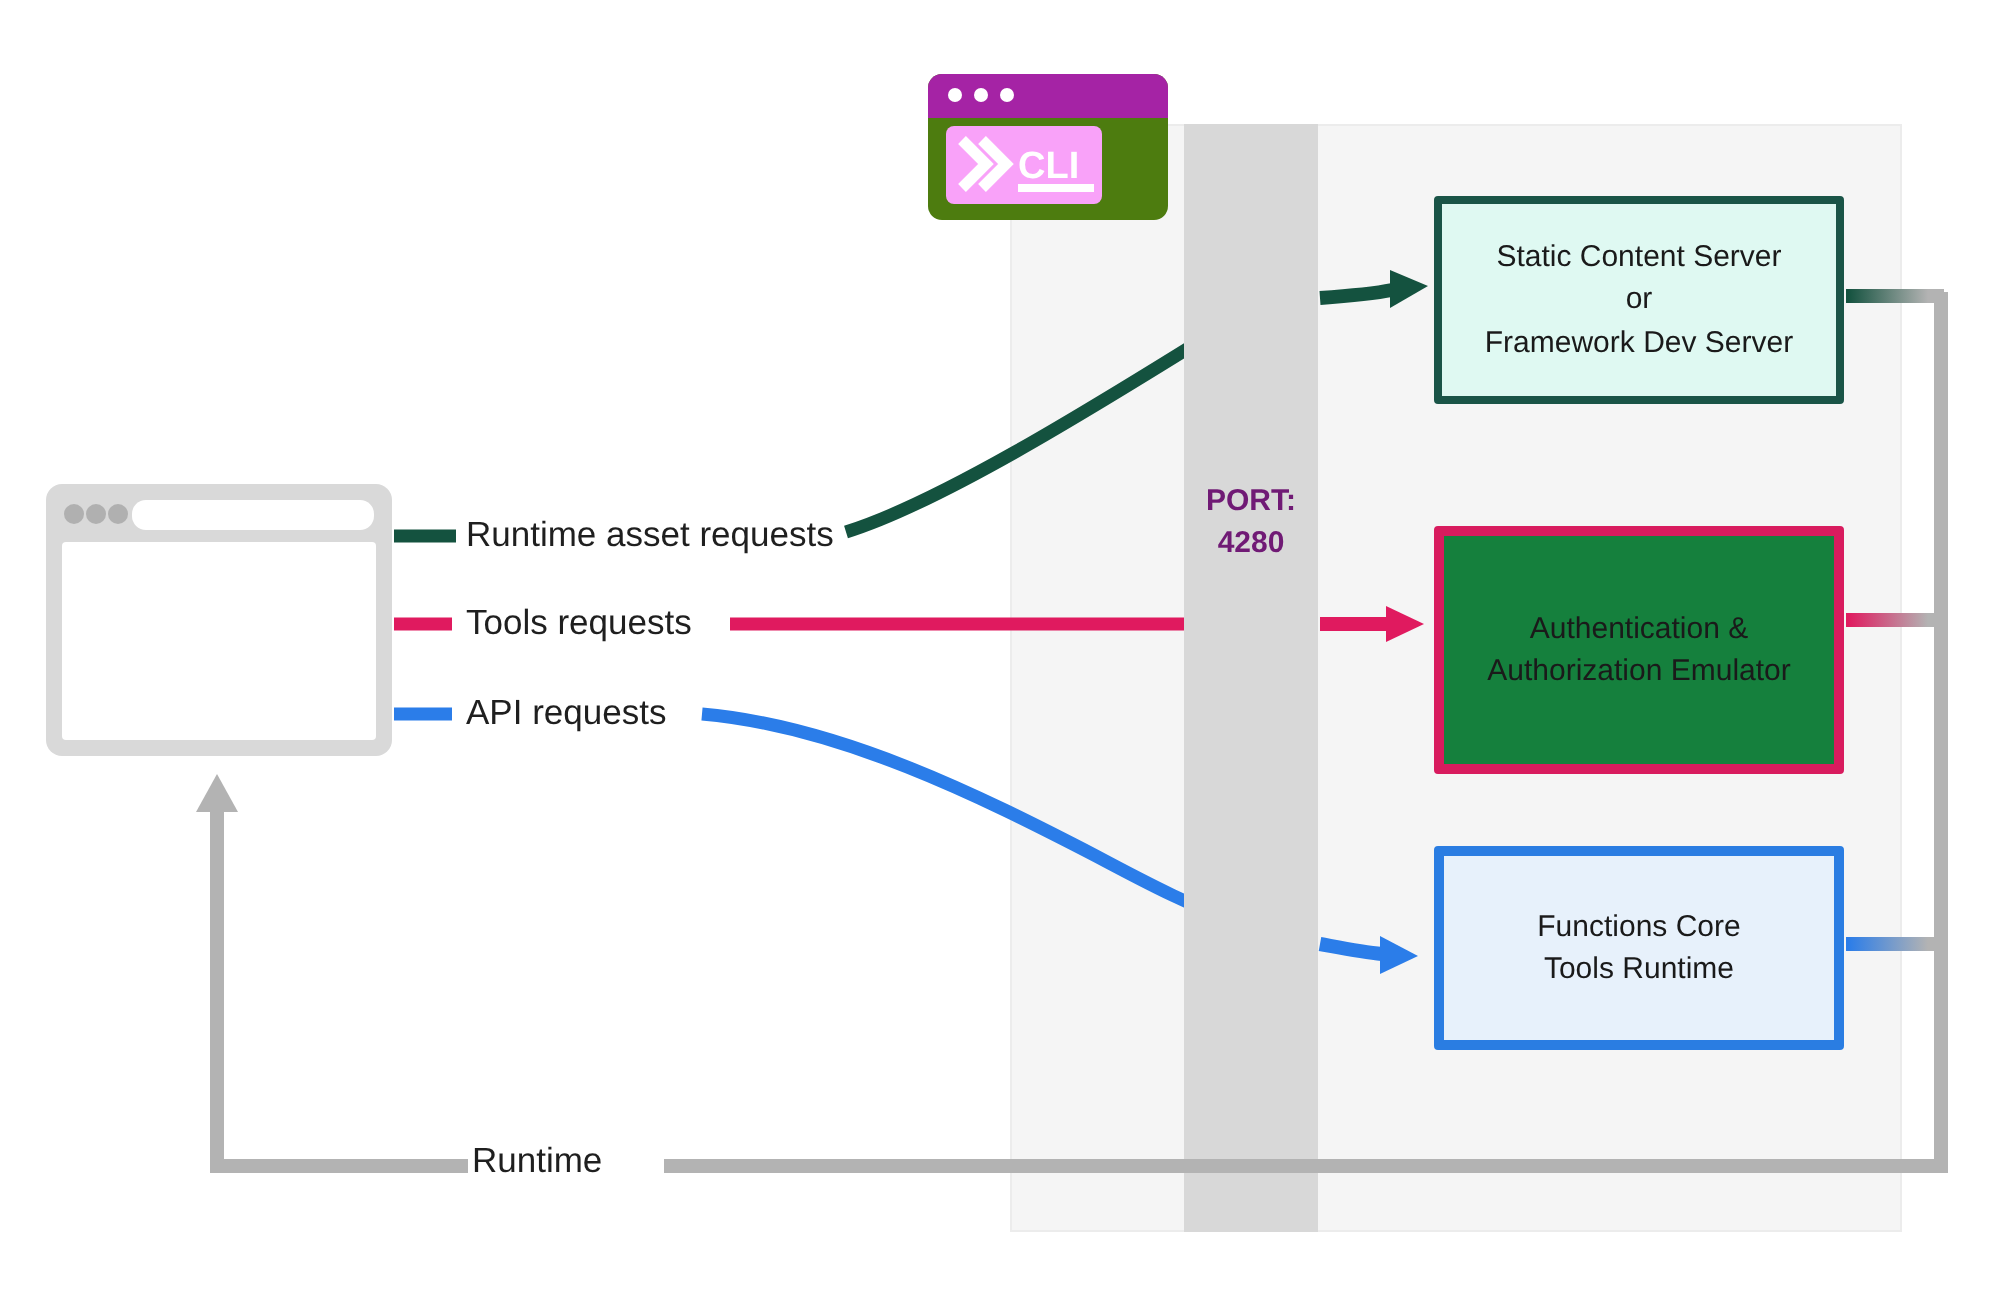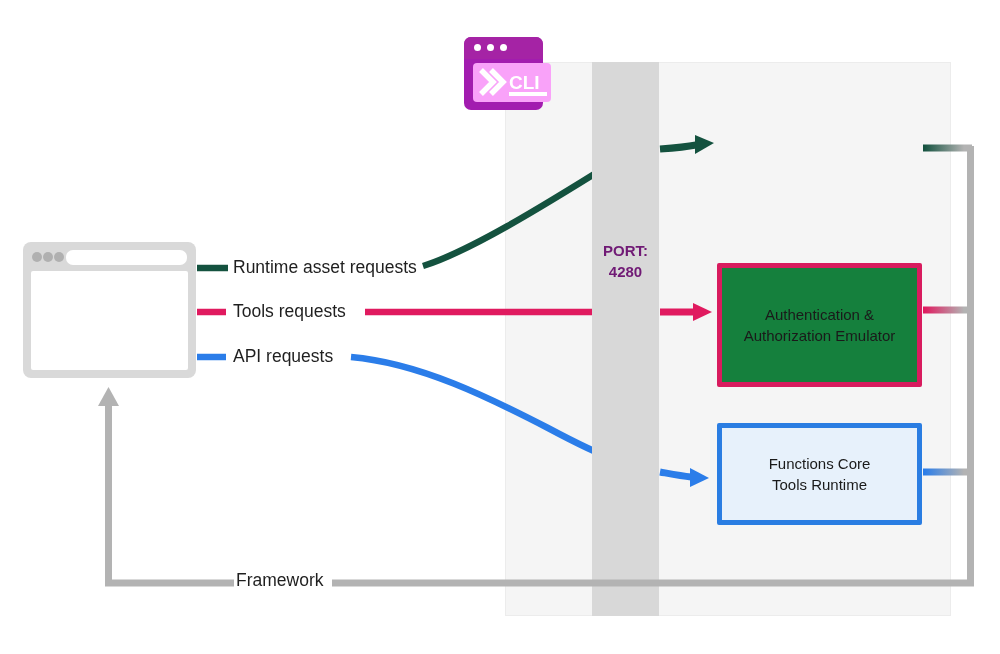--- a/index.html
+++ b/index.html
@@ -31,21 +31,21 @@
   .browser{position:absolute;left:23px;top:242px;width:173px;height:136px;
     background:#d9d9d9;border-radius:8px;z-index:4;}
   .browser .content{position:absolute;left:8px;right:8px;top:29px;bottom:8px;
     background:#ffffff;border-radius:2px;}
   .browser .dot{position:absolute;top:10px;width:10px;height:10px;border-radius:50%;background:#b0b0b0;}
   .browser .d1{left:9px;} .browser .d2{left:20px;} .browser .d3{left:31px;}
   .browser .addr{position:absolute;left:43px;top:8px;width:121px;height:15px;
     background:#ffffff;border-radius:7px;}
   
   .cli{position:absolute;left:464px;top:37px;width:79px;height:73px;
-    background:#a21caf;border-radius:7px;z-index:7;}
+    background:#4d7c0f;border-radius:7px;z-index:7;padding-left:41px;}
   .cli .bar{position:absolute;left:0;top:0;right:0;height:22px;background:#a523a5;
     border-radius:7px 7px 0 0;}
   .cli .dot{position:absolute;top:7px;width:7px;height:7px;border-radius:50%;background:#ffffff;}
   .cli .cd1{left:10px;} .cli .cd2{left:23px;} .cli .cd3{left:36px;}
   .cli .screen{position:absolute;left:9px;top:26px;width:78px;height:39px;
     background:#f9a2f9;border-radius:4px;}
 </style>
 </head>
 <body>
 
@@ -96,22 +96,27 @@
     <path d="M923,472 H972" stroke="url(#gradBlue)" stroke-width="7" fill="none"></path>
 
     <path d="M970.5,146 V583 H332" stroke="#b3b3b3" stroke-width="7" fill="none"></path>
     <path d="M234,583 H108.5 V404" stroke="#b3b3b3" stroke-width="7" fill="none"></path>
     <polygon points="98,406 119,406 108.5,387" fill="#b3b3b3"></polygon>
   </svg>
 
   <div class="flow-label" style="left:233px;top:257px;">Runtime asset requests</div>
   <div class="flow-label" style="left:233px;top:301px;">Tools requests</div>
   <div class="flow-label" style="left:233px;top:346px;">API requests</div>
-  <div class="flow-label" style="left:236px;top:570px;">Framework</div>
+  <div class="flow-label" style="left:236px;top:570px;">Runtime</div>
 
+  <div class="svc-box svc-static">
+    <span>Static Content Server</span>
+    <span>or</span>
+    <span>Framework Dev Server</span>
+  </div>
   <div class="svc-box svc-auth">
     <span>Authentication &amp;</span>
     <span>Authorization Emulator</span>
   </div>
   <div class="svc-box svc-functions">
     <span>Functions Core</span>
     <span>Tools Runtime</span>
   </div>
 
   <div class="browser">

